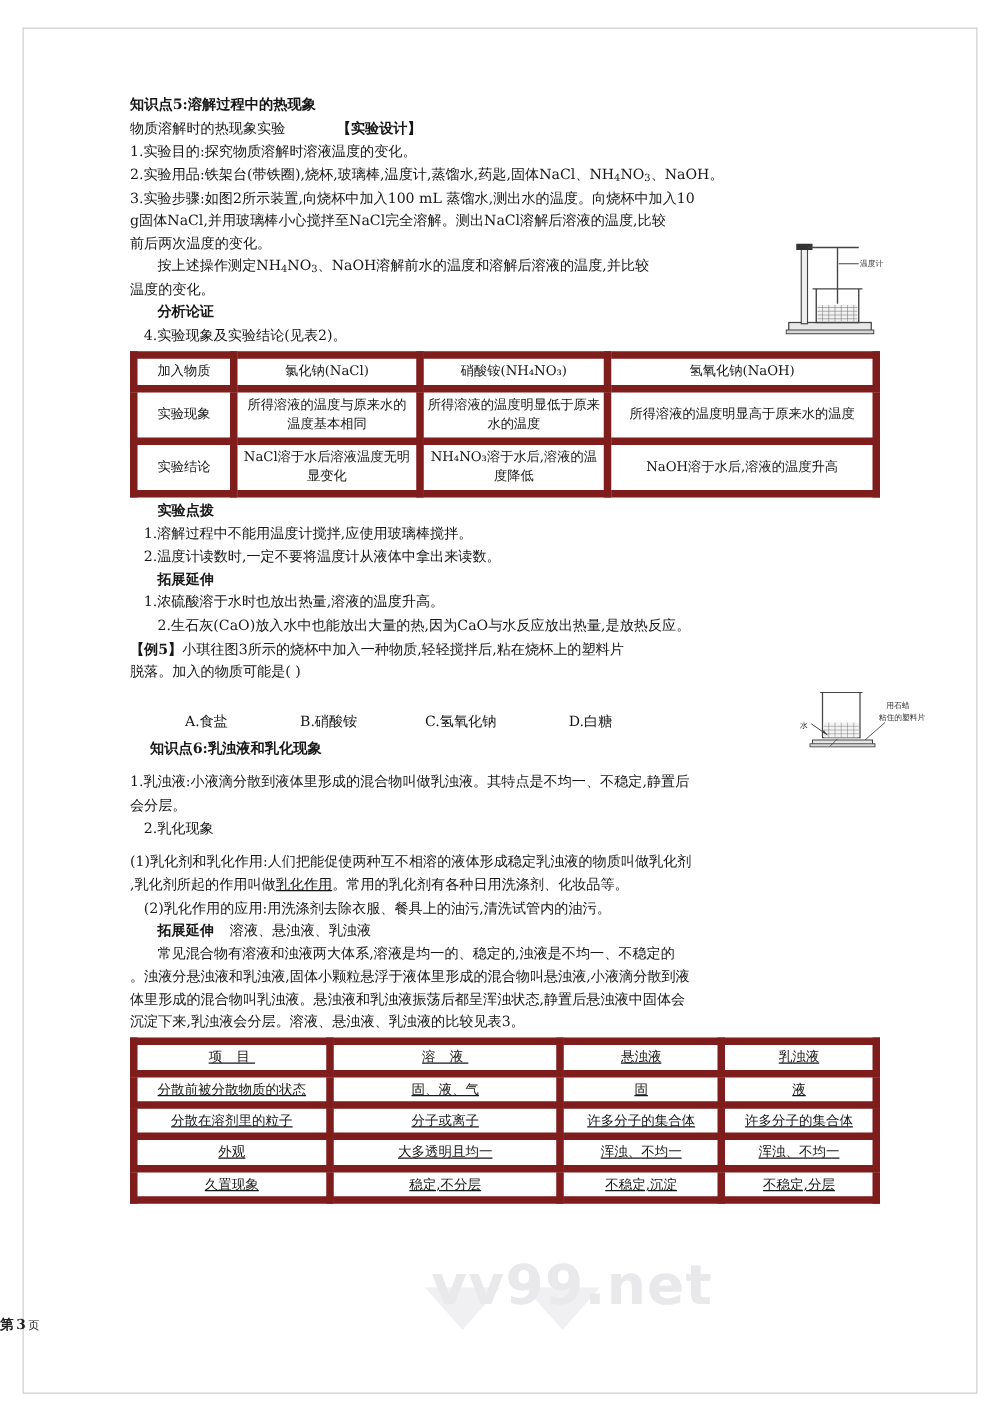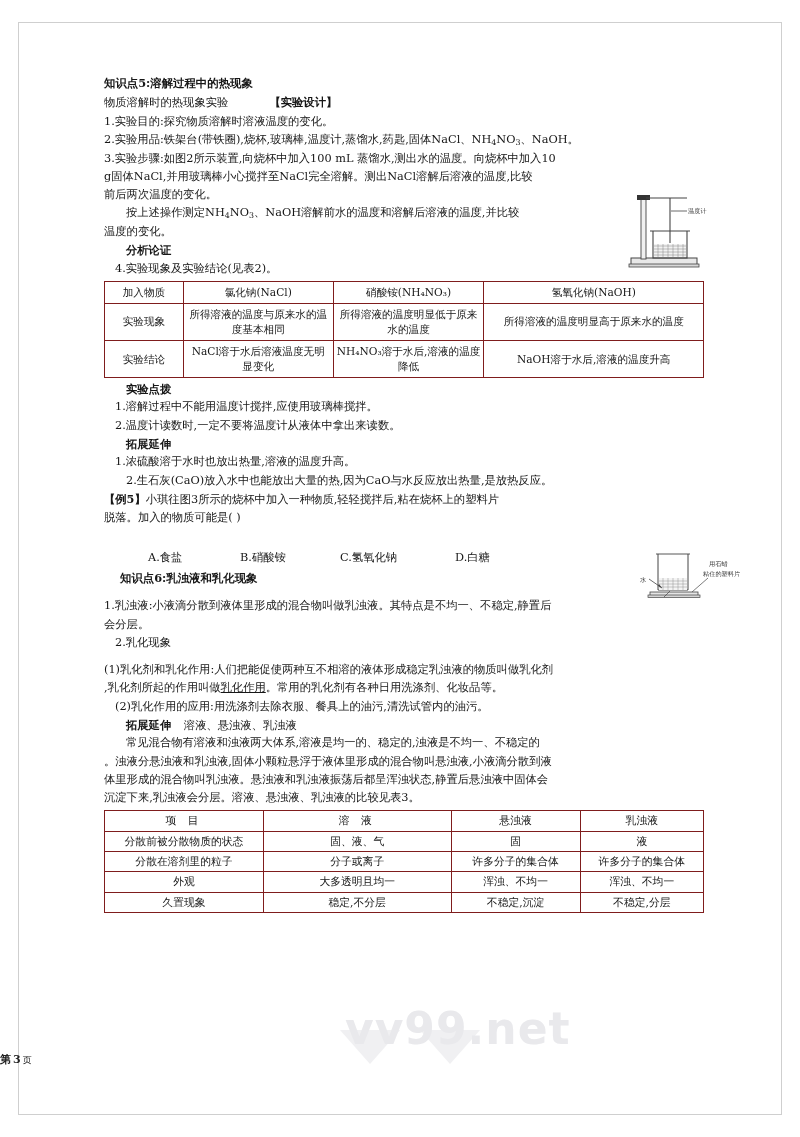--- a/index.html
+++ b/index.html
@@ -91,32 +91,32 @@
     border-collapse: collapse;
     width: 600px;
     font-size: 10.6px;
     line-height: 1.42;
     margin: 3px 0 2px 0;
     background: #fff;
     position: relative;
     z-index: 1;
   }
   table.doc td {
-    border: 1px solid #7f1d1d;
+    border: 6px solid #7f1d1d;
     text-align: center;
     vertical-align: middle;
     padding: 3px 3px;
     color: #171717;
   }
   table.t1 td.c0 { width: 76px; }
   table.t1 td.c1 { width: 150px; }
   table.t1 td.c2 { width: 150px; }
   table.t1 td.c3 { width: 224px; }
 
-  table.t2 { font-size: 10.8px; }
+  table.t2 { font-size: 10.8px; text-decoration: underline; }
   table.t2 td.c0 { width: 160px; }
   table.t2 td.c1 { width: 190px; }
   table.t2 td.c2 { width: 128px; }
   table.t2 td.c3 { width: 122px; }
   table.t2 td { padding: 2px 3px; }
 
   .spaced { letter-spacing: 4px; }
 
   
   .fig1 {

